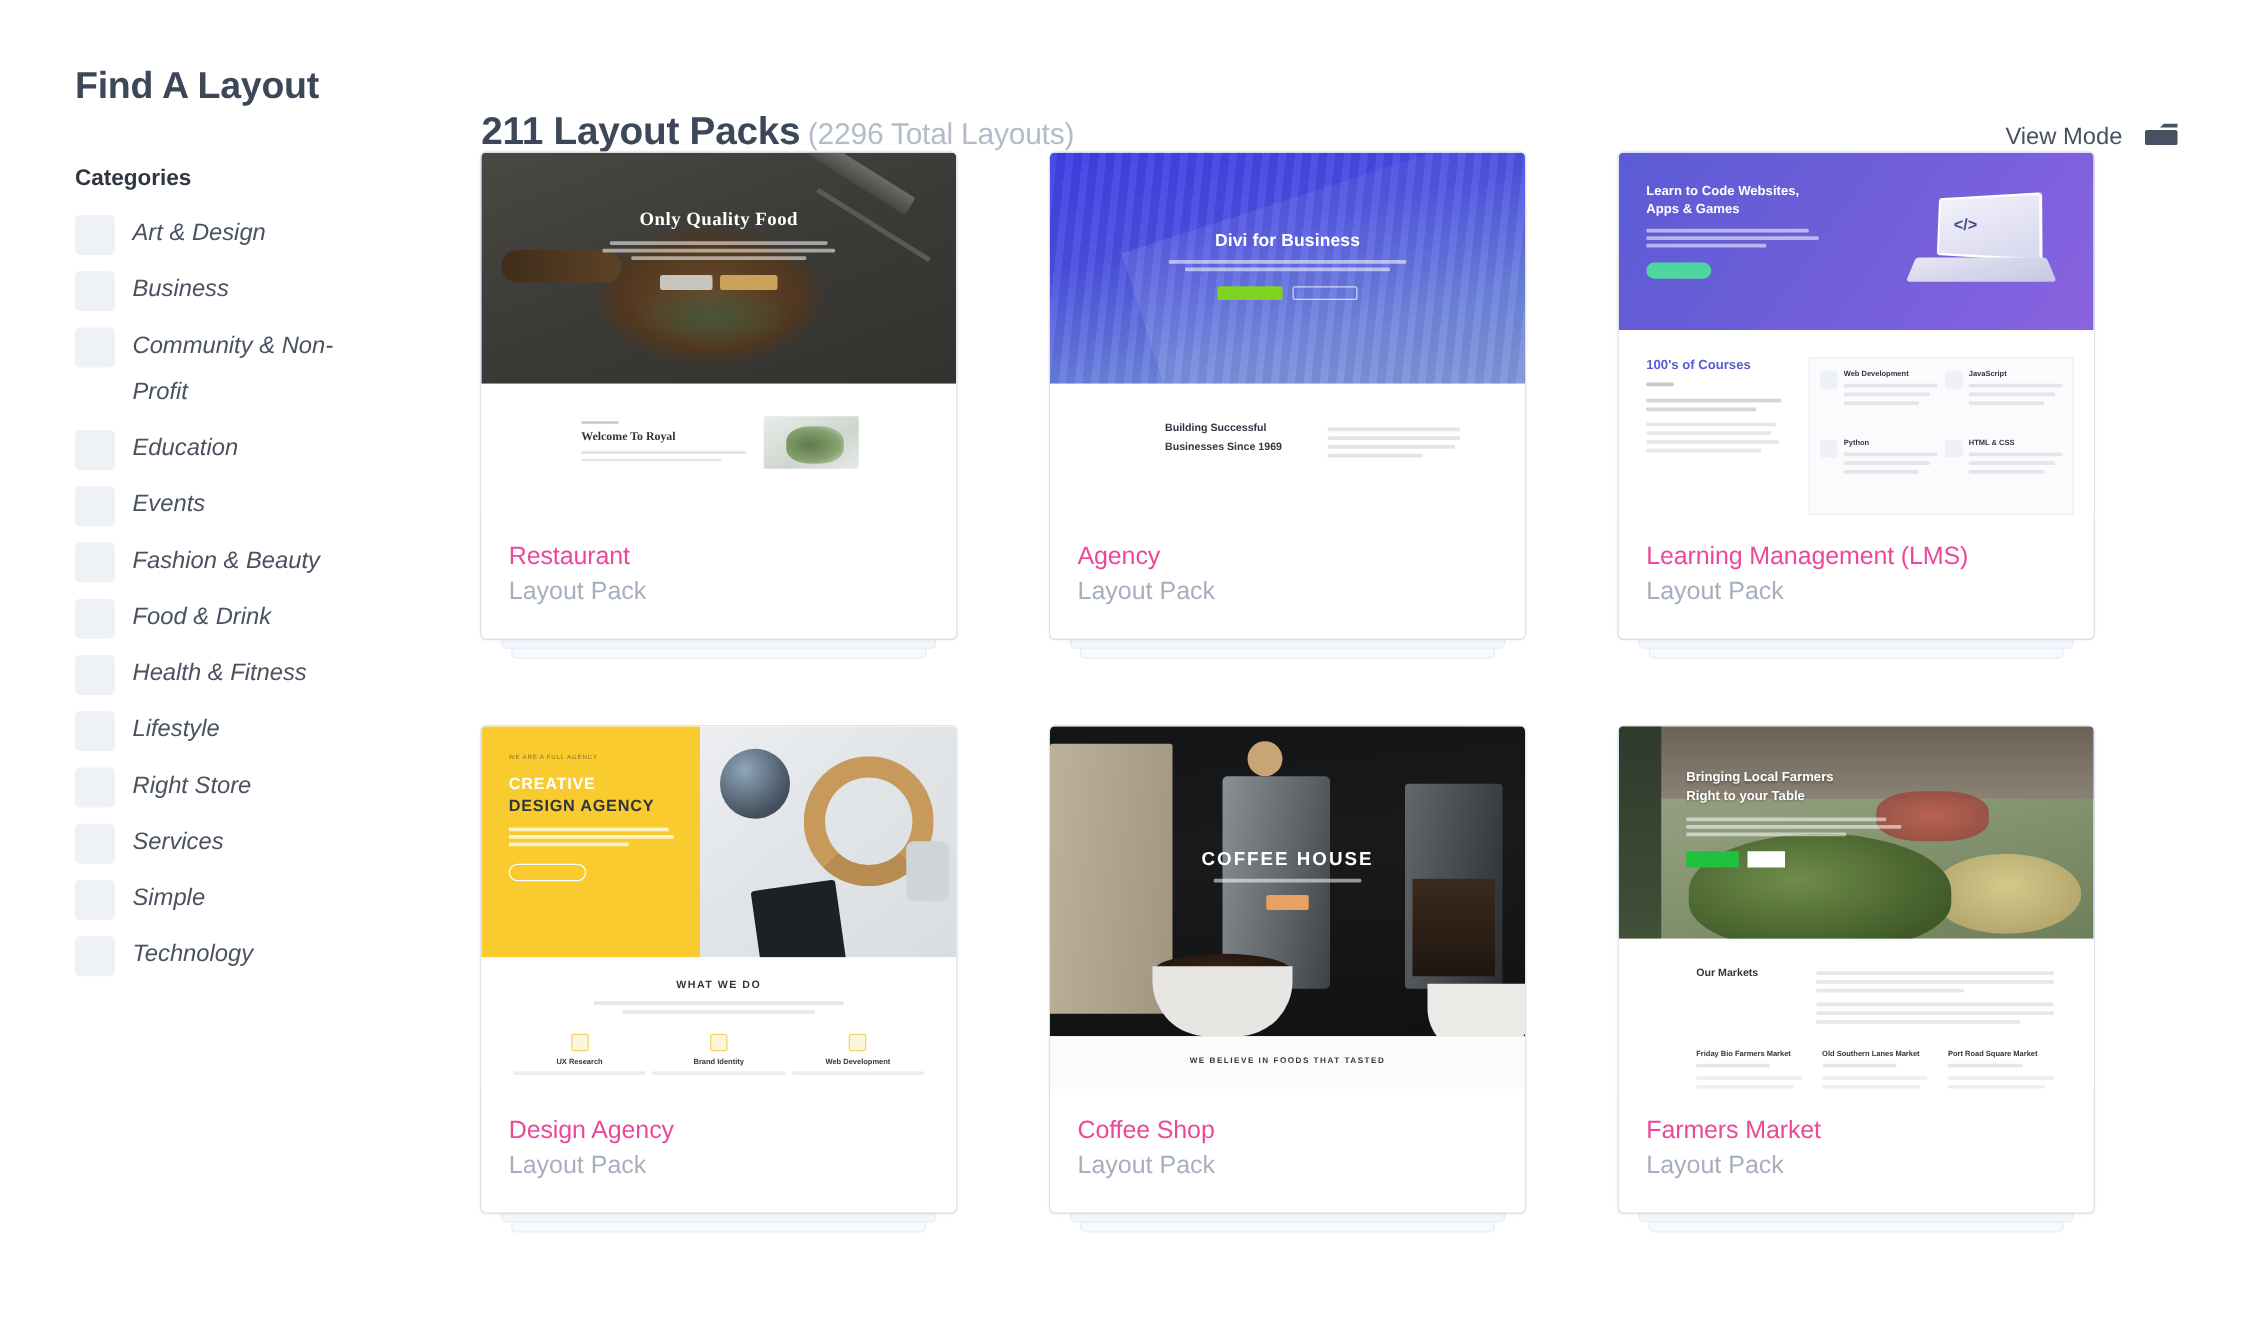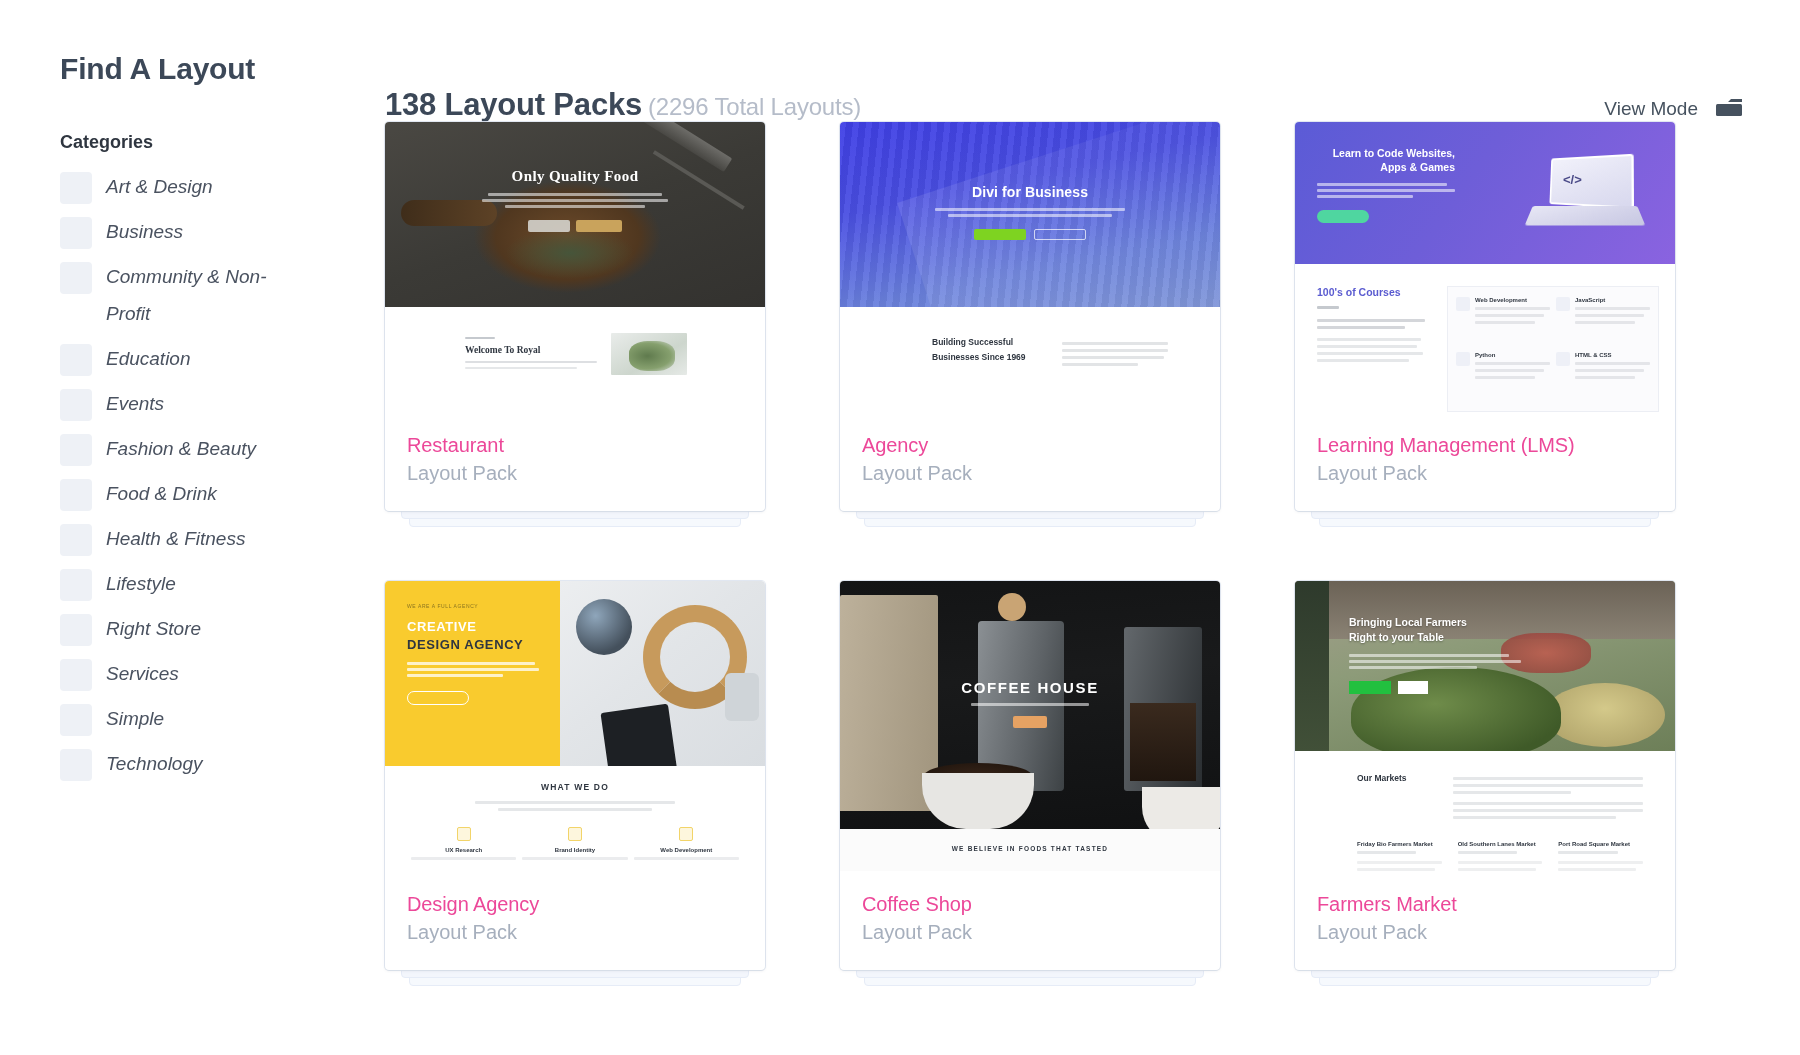--- a/index.html
+++ b/index.html
@@ -141,21 +141,21 @@
   .c-agency .btn-out { width: 52px; height: 11px; border: 1px solid rgba(255,255,255,0.7); }
   .c-agency .below { height: 105px; padding: 28px 52px 0 92px; display: flex; gap: 20px; }
   .a-h { font-size: 8.5px; font-weight: 700; color: #2f3640; line-height: 15px; }
 
   
   .c-lms .hero {
     height: 142px;
     background: linear-gradient(125deg, #5b5bd6 0%, #6e5ed8 45%, #8a63e0 100%);
     position: relative;
   }
-  .c-lms .hero-copy { position: absolute; left: 22px; top: 24px; z-index: 3; text-align: right; }
+  .c-lms .hero-copy { position: absolute; left: 22px; top: 24px; z-index: 3; }
   .c-lms .hero-copy .mini-h { font-size: 10.5px; line-height: 14px; }
   .c-lms .btn-pill { width: 52px; height: 13px; border-radius: 7px; background: #4fd6a0; margin-top: 12px; }
   .laptop {
     position: absolute; right: 34px; top: 34px; width: 112px; height: 72px; z-index: 2;
   }
   .lap-screen {
     position: absolute; left: 16px; top: 0; width: 86px; height: 50px;
     background: linear-gradient(160deg,#f2f2fb,#d8d8ee); border-radius: 3px;
     transform: perspective(120px) rotateY(-16deg) rotateX(4deg);
     border: 2px solid #ffffff;
@@ -318,21 +318,21 @@
           <span class="cat-label">Technology</span>
         </li>
       </ul>
     </div>
   </aside>
 
   <section class="main">
 
     <div class="main-header">
       <div class="header-title">
-        <span>138 Layout Packs</span><span class="muted">(2296 Total Layouts)</span>
+        <span>211 Layout Packs</span><span class="muted">(2296 Total Layouts)</span>
       </div>
       <div class="view-mode">
         <span class="view-mode-label">View Mode</span>
         <span class="folder-icon">
           <svg width="30" height="24" viewBox="0 0 30 24" aria-hidden="true">
             <path d="M2 7 h12 l3 -3 h11 v3 h-26 z" fill="#46525f"></path>
             <rect x="2" y="9" width="26" height="12" rx="1.5" fill="#46525f"></rect>
           </svg>
         </span>
       </div>

